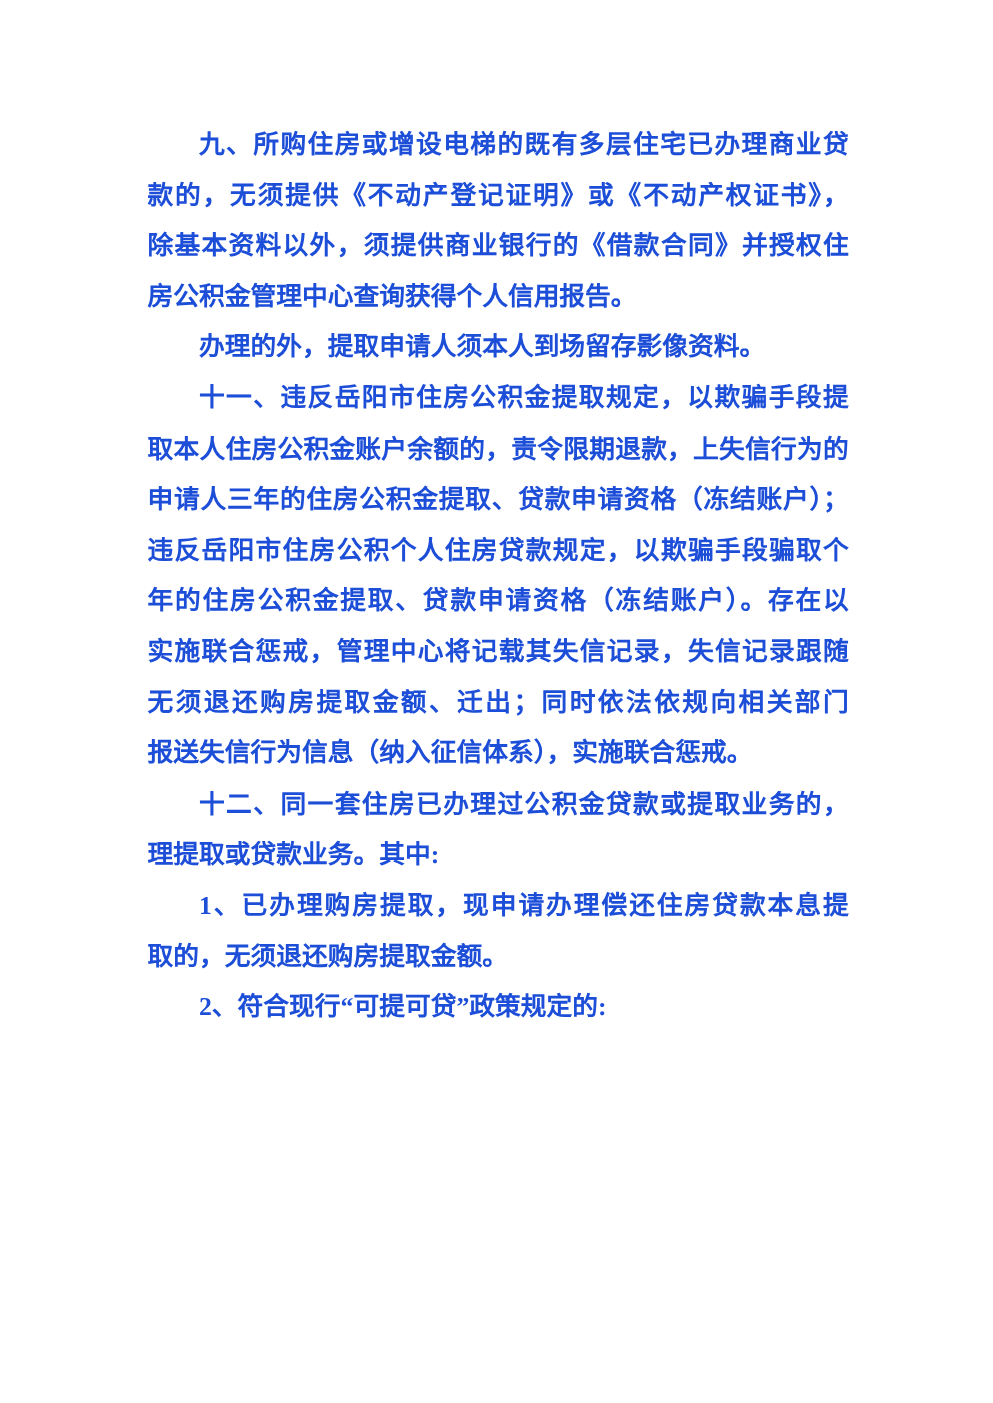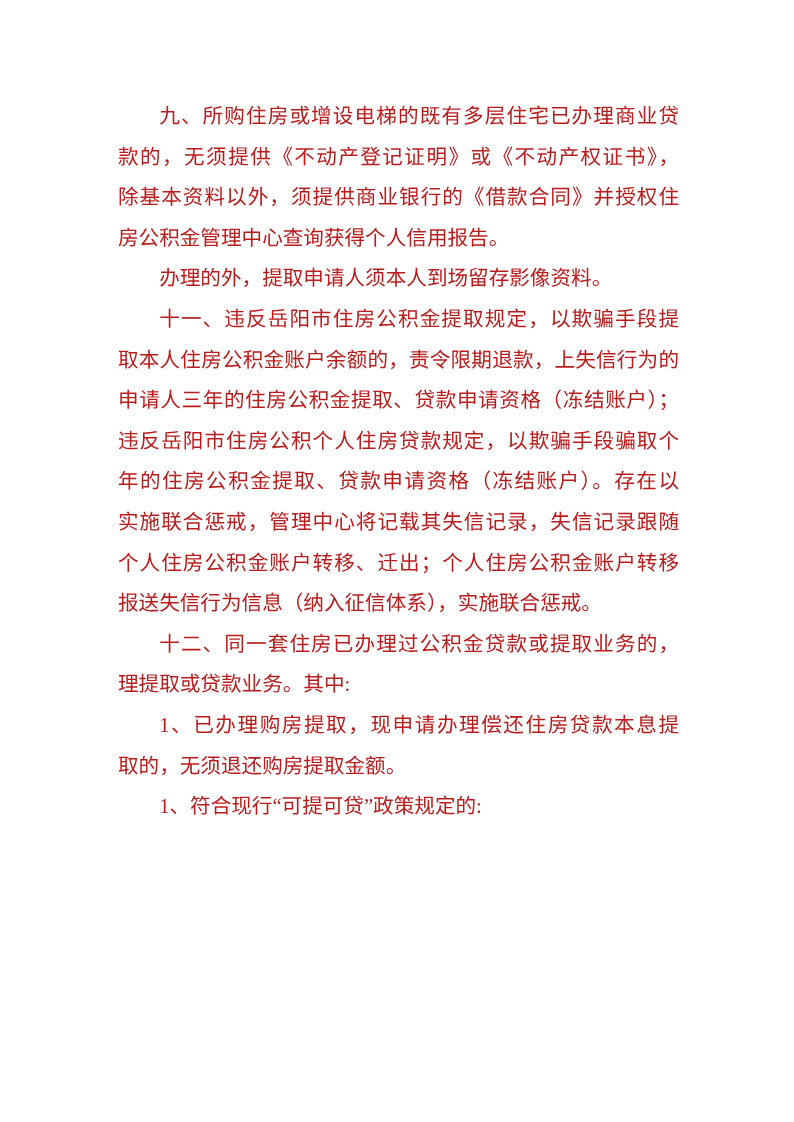--- a/index.html
+++ b/index.html
@@ -17,24 +17,24 @@
     position: relative;
     width: 794px;
     height: 1122px;
     background: #ffffff;
   }
   .content {
     position: absolute;
     left: 118px;
     top: 96px;
     width: 561px;
-    color: #b91c1c;
+    color: #1d4ed8;
     font-size: 20.6px;
     line-height: 40.6px;
-    font-weight: 400;
+    font-weight: 700;
   }
   p.para {
     margin: 0;
     padding: 0;
   }
   
   .line {
     display: block;
     text-align: justify;
     text-align-last: justify;
@@ -61,28 +61,28 @@
       <p class="para">
         <span class="line last">办理的外，提取申请人须本人到场留存影像资料。</span>
       </p>
       <p class="para">
         <span class="line">十一、违反岳阳市住房公积金提取规定，以欺骗手段提</span>
         <span class="line">取本人住房公积金账户余额的，责令限期退款，上失信行为的</span>
         <span class="line">申请人三年的住房公积金提取、贷款申请资格（冻结账户）；</span>
         <span class="line">违反岳阳市住房公积个人住房贷款规定，以欺骗手段骗取个</span>
         <span class="line">年的住房公积金提取、贷款申请资格（冻结账户）。存在以</span>
         <span class="line">实施联合惩戒，管理中心将记载其失信记录，失信记录跟随</span>
-        <span class="line">个人住房公积金账户转移、迁出；个人住房公积金账户转移</span>
+        <span class="line">无须退还购房提取金额、迁出；同时依法依规向相关部门</span>
         <span class="line last">报送失信行为信息（纳入征信体系），实施联合惩戒。</span>
       </p>
       <p class="para">
         <span class="line">十二、同一套住房已办理过公积金贷款或提取业务的，</span>
         <span class="line last">理提取或贷款业务。其中:</span>
       </p>
       <p class="para">
         <span class="line">1、已办理购房提取，现申请办理偿还住房贷款本息提</span>
         <span class="line last">取的，无须退还购房提取金额。</span>
       </p>
       <p class="para">
-        <span class="line last">1、符合现行“可提可贷”政策规定的:</span>
+        <span class="line last">2、符合现行“可提可贷”政策规定的:</span>
       </p>
     </div>
 </div>
 
 </body></html>

